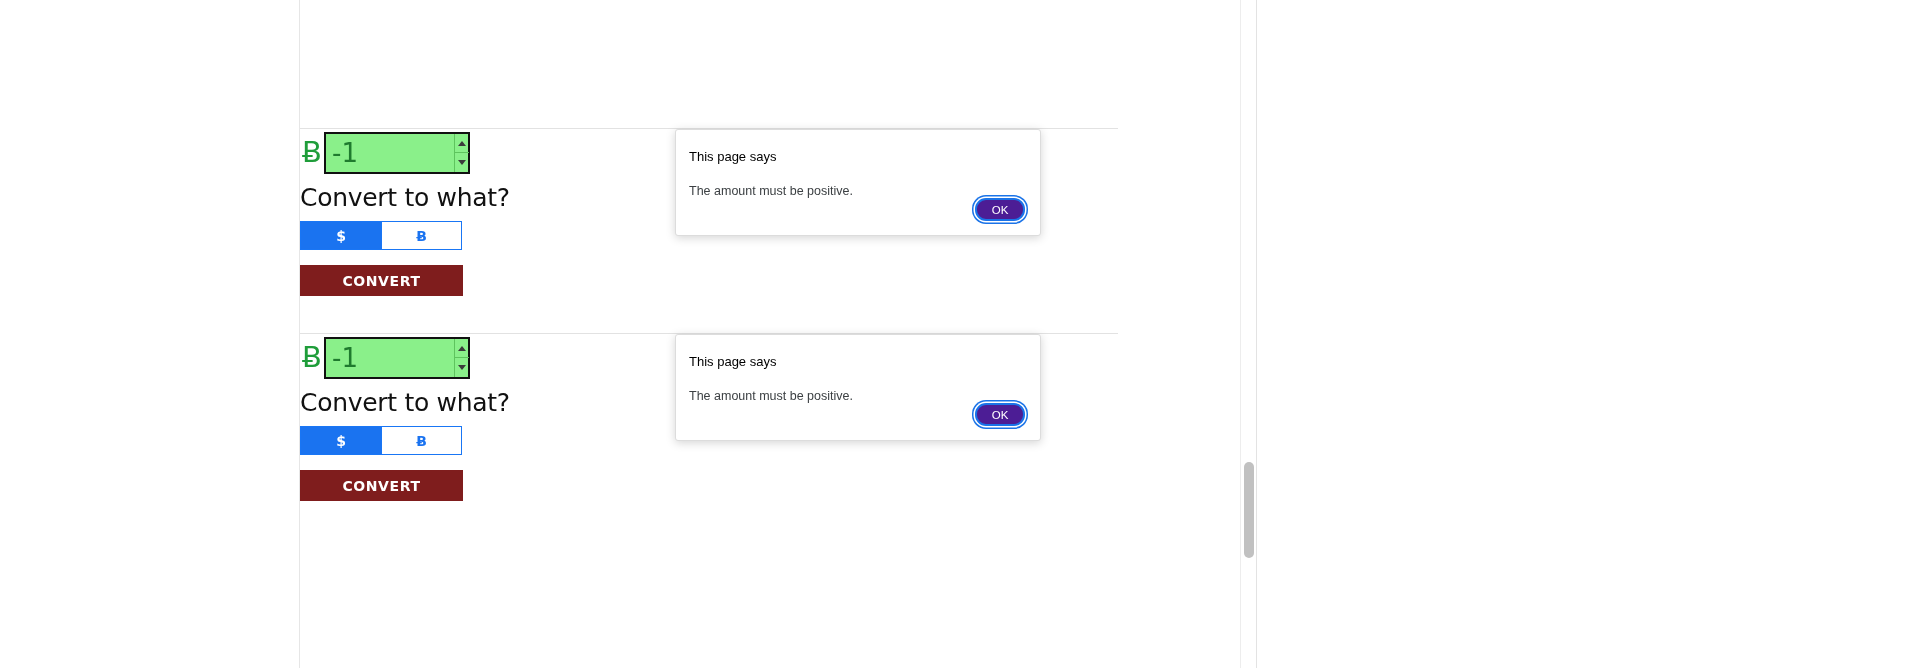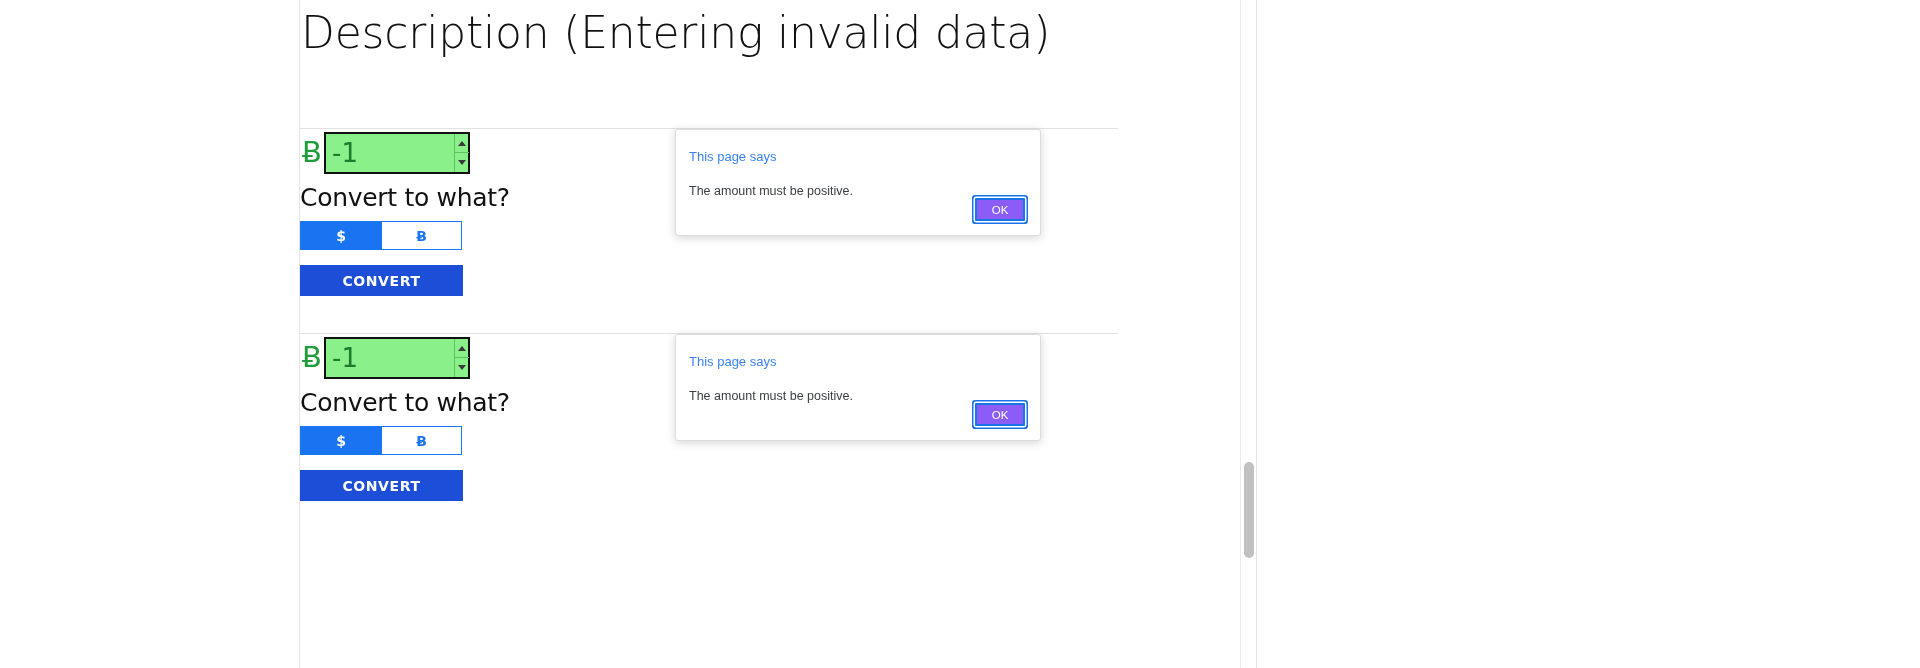--- a/index.html
+++ b/index.html
@@ -202,21 +202,21 @@
     background: #ffffff;
     color: #1a73f0;
     border-left: 1px solid #1976f5;
   }
 
   .convert-button {
     position: relative;
     margin-top: 15px;
     width: 163px;
     height: 31px;
-    background: #1d4ed8;
+    background: #7f1d1d;
     color: #ffffff;
     border: none;
     font-size: 14px;
     font-weight: bold;
     letter-spacing: 0.6px;
     cursor: pointer;
     font-family: "DejaVu Sans", sans-serif;
     display: flex;
     align-items: center;
     justify-content: center;
@@ -231,58 +231,57 @@
     border-radius: 3px;
     box-shadow: 0 2px 10px rgba(0,0,0,0.17);
     box-sizing: border-box;
     font-family: "Liberation Sans", sans-serif;
   }
   .alert-title {
     position: absolute;
     left: 13px;
     top: 19px;
     font-size: 13px;
-    color: #3b82f6;
+    color: #000000;
   }
   .alert-message {
     position: absolute;
     left: 13px;
     top: 43px;
     font-size: 12.5px;
     color: #3c4043;
     margin-top: 11px;
   }
   .alert-ok {
     position: absolute;
     right: 15px;
     bottom: 14px;
     width: 50px;
     height: 23px;
-    background: #8b5cf6;
+    background: #4c1d95;
     color: #ffffff;
     font-size: 11.5px;
     border: 2px solid #1a73e8;
-    border-radius: 1px;
+    border-radius: 11px;
     box-shadow: 0 0 0 1.5px #ffffff, 0 0 0 3px #1a73e8;
     cursor: pointer;
     display: flex;
     align-items: center;
     justify-content: center;
     box-sizing: border-box;
     font-family: "Liberation Sans", sans-serif;
   }
 </style>
 </head>
 <body>
 
 <div id="viewport">
 
   <div class="col-rule"></div>
 
-  <div class="page-title">Description (Entering invalid data)</div>
 
   <div class="hr" style="top:128px;"></div>
 
   <div class="converter" style="top:130px;">
 
     <div class="amount-row">
       <span class="btc-symbol">Ƀ</span>
 
       <div class="amount-input-wrap">
         <input class="amount-input" type="text" value="-1" style="">

